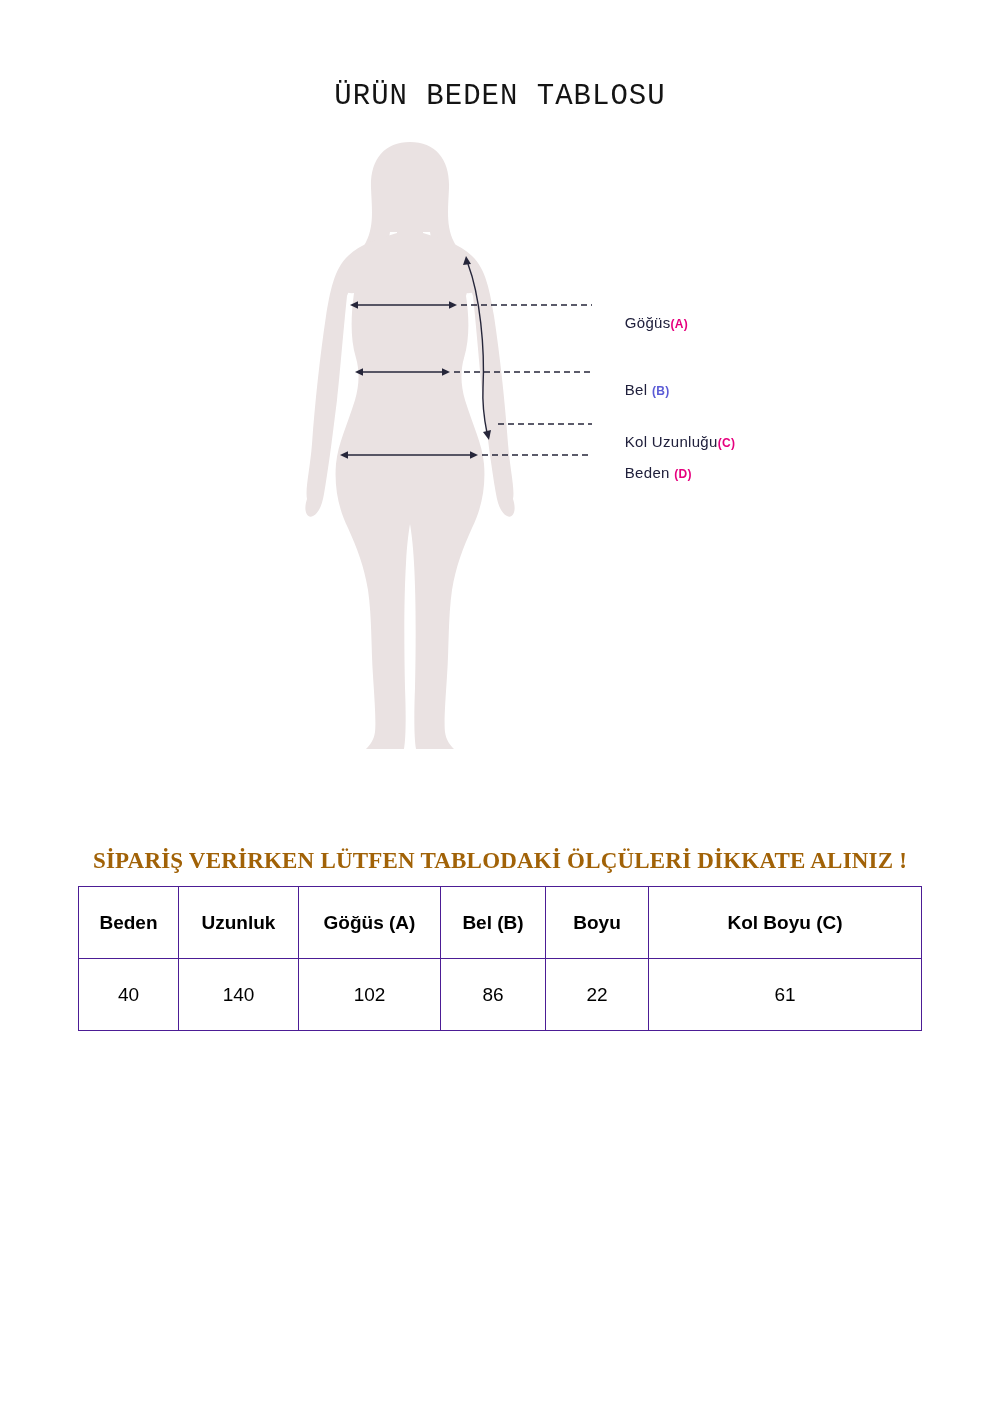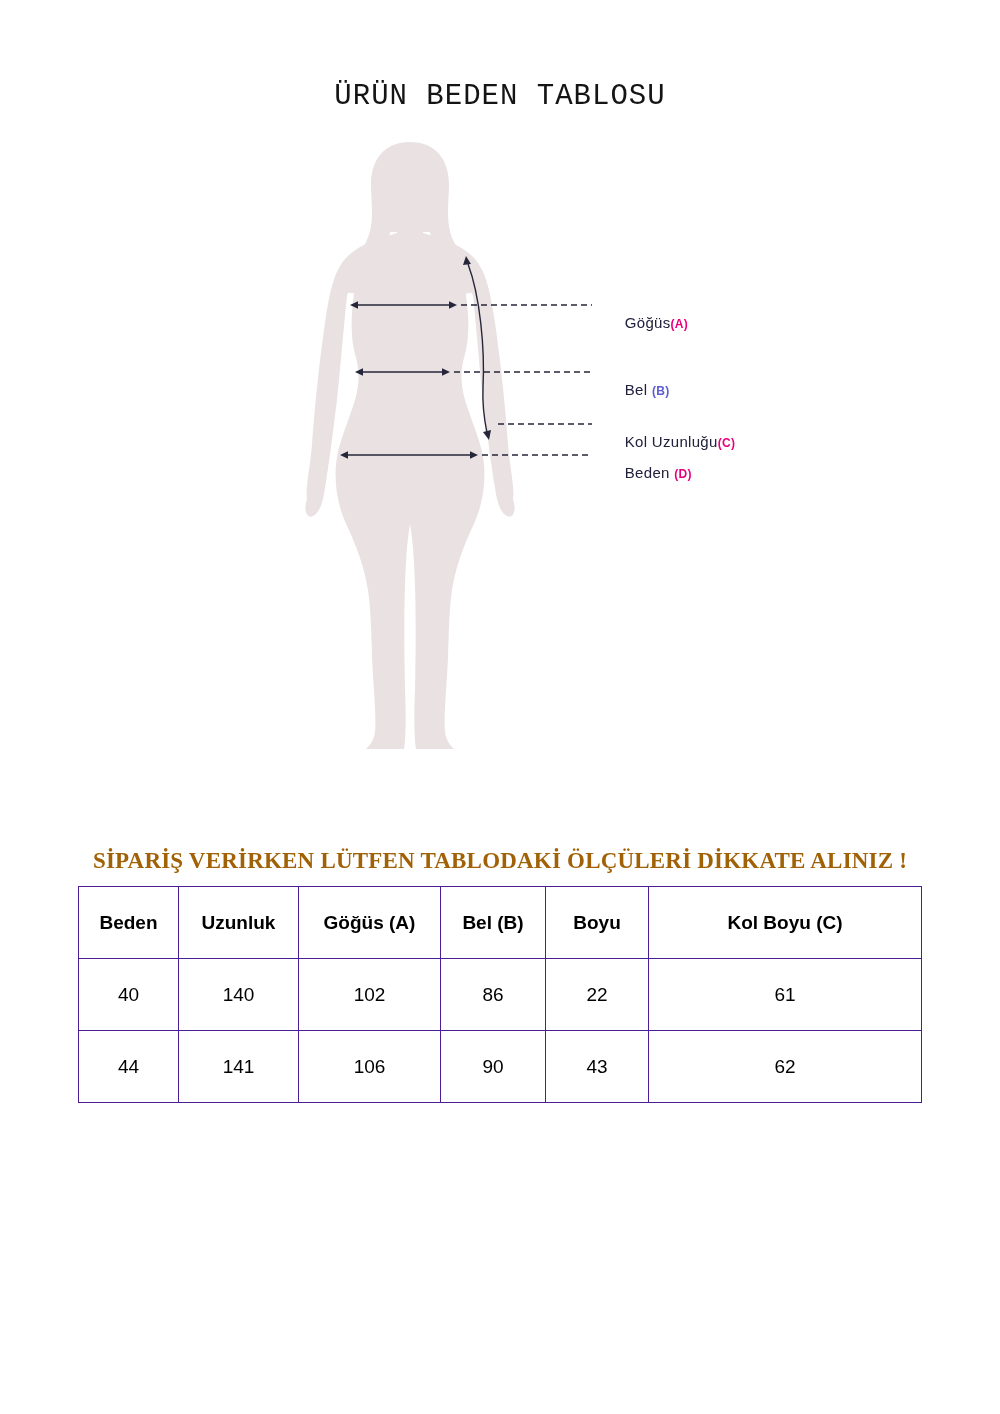--- a/index.html
+++ b/index.html
@@ -175,24 +175,16 @@
     </thead>
     <tbody>
       <tr>
         <td>40</td>
         <td>140</td>
         <td>102</td>
         <td>86</td>
         <td>22</td>
         <td>61</td>
       </tr>
-      <tr>
-        <td>44</td>
-        <td>141</td>
-        <td>106</td>
-        <td>90</td>
-        <td>43</td>
-        <td>62</td>
-      </tr>
     </tbody>
   </table>
 
 </div>
 
 </body></html>

